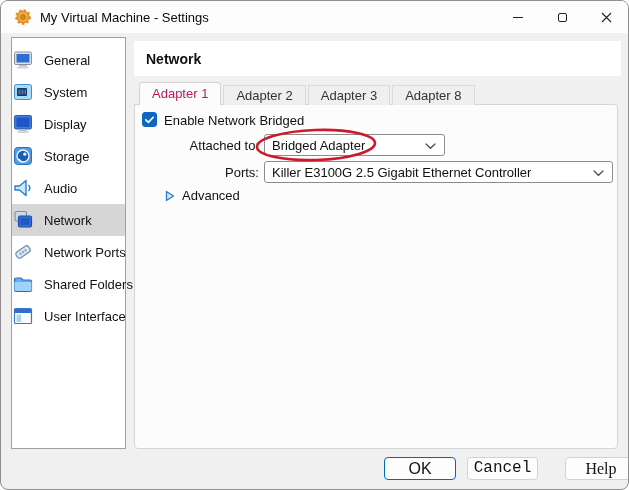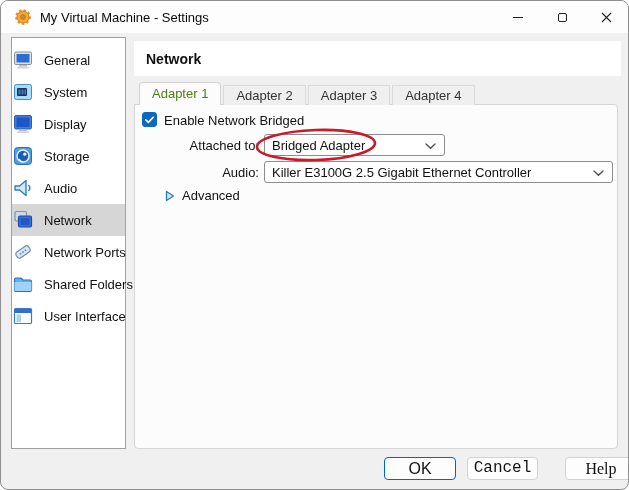--- a/index.html
+++ b/index.html
@@ -22,21 +22,21 @@
   .side-item { height:32px; display:flex; align-items:center; }
   .side-item.selected { background:#d6d6d6; }
   .side-item svg { width:22px; height:22px; flex:0 0 auto; }
   .side-label { margin-left:10px; white-space:nowrap; }
   
   .main-header { position:absolute; left:133px; top:40px; width:487px; height:35px; background:#ffffff; display:flex; align-items:center; }
   .main-header .page-title { font-weight:bold; font-size:14px; margin-left:12px; }
   
   .tabs { position:absolute; left:138px; top:81px; height:23px; display:flex; align-items:flex-end; z-index:3; }
   .tab { height:20px; line-height:19px; padding:0 12px; background:#efefef; border:1px solid #dadada; border-bottom:none; margin-right:2px; color:#333; }
-  .tab.active { height:23px; line-height:22px; background:#fcfcfc; border:1px solid #d2d2d2; border-bottom:none; border-radius:4px 4px 0 0; color:#4d7c0f; }
+  .tab.active { height:23px; line-height:22px; background:#fcfcfc; border:1px solid #d2d2d2; border-bottom:none; border-radius:4px 4px 0 0; color:#be185d; }
   
   .tab-panel { position:absolute; left:133px; top:103px; width:484px; height:345px; background:#fcfcfc; border:1px solid #d5d5d5; border-radius:0 4px 4px 4px; z-index:1; }
   
   .checkbox { position:absolute; left:141px; top:111px; width:15px; height:15px; background:#0f68c0; border:1px solid #0f68c0; border-radius:3px; z-index:4; }
   .checkbox svg { display:block; width:13px; height:13px; }
   .enable-label { position:absolute; left:163px; top:112px; z-index:4; }
   .form-label { position:absolute; left:141px; width:117px; text-align:right; z-index:4; }
   .combo { position:absolute; height:22px; background:#ffffff; border:1px solid #8c8c8c; border-radius:3px; display:flex; align-items:center; z-index:4; }
   .combo .combo-value { margin-left:7px; white-space:nowrap; overflow:hidden; }
   .combo .chev { position:absolute; right:8px; top:8px; }
@@ -159,41 +159,41 @@
   </div>
 
   <div class="main-header">
     <span class="page-title">Network</span>
   </div>
 
   <div class="tabs">
     <div class="tab active">Adapter 1</div>
     <div class="tab">Adapter 2</div>
     <div class="tab">Adapter 3</div>
-    <div class="tab">Adapter 4</div>
+    <div class="tab">Adapter 8</div>
   </div>
 
   <div class="tab-panel"></div>
 
   <div class="checkbox">
     <svg viewBox="0 0 14 14">
       <path d="M3 7.4 L5.8 10.1 L11 4.6" stroke="#ffffff" stroke-width="1.8" fill="none" stroke-linecap="round" stroke-linejoin="round"></path>
     </svg>
   </div>
   <span class="enable-label">Enable Network Bridged</span>
 
   <div class="form-label" style="top:137px;">Attached to:</div>
   <div class="combo" style="left:263px; top:133px; width:181px;">
     <span class="combo-value">Bridged Adapter</span>
     <svg class="chev" width="11" height="7" viewBox="0 0 11 7">
       <path d="M1 1 L5.5 5.3 L10 1" stroke="#505050" stroke-width="1.3" fill="none" stroke-linecap="round"></path>
     </svg>
   </div>
 
-  <div class="form-label" style="top:164px;">Audio:</div>
+  <div class="form-label" style="top:164px;">Ports:</div>
   <div class="combo" style="left:263px; top:160px; width:349px;">
     <span class="combo-value">Killer E3100G 2.5 Gigabit Ethernet Controller</span>
     <svg class="chev" width="11" height="7" viewBox="0 0 11 7">
       <path d="M1 1 L5.5 5.3 L10 1" stroke="#505050" stroke-width="1.3" fill="none" stroke-linecap="round"></path>
     </svg>
   </div>
 
   <div class="advanced">
     <svg width="10" height="12" viewBox="0 0 10 12">
       <path d="M1.5 1.5 L8.5 6 L1.5 10.5 Z" fill="#cfe8fb" stroke="#2f7cc8" stroke-width="1.3" stroke-linejoin="round"></path>

